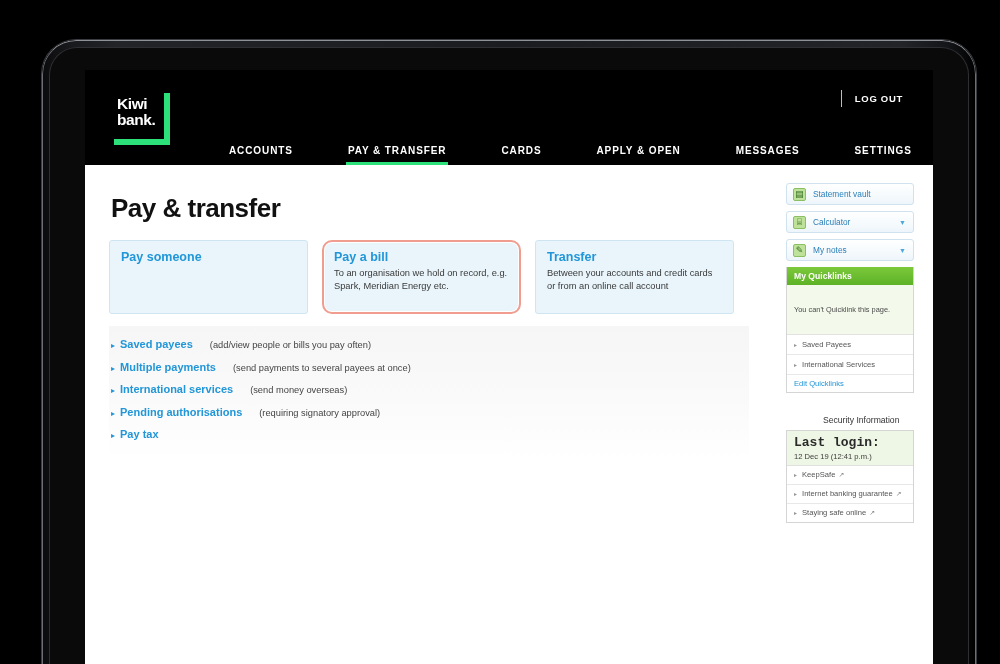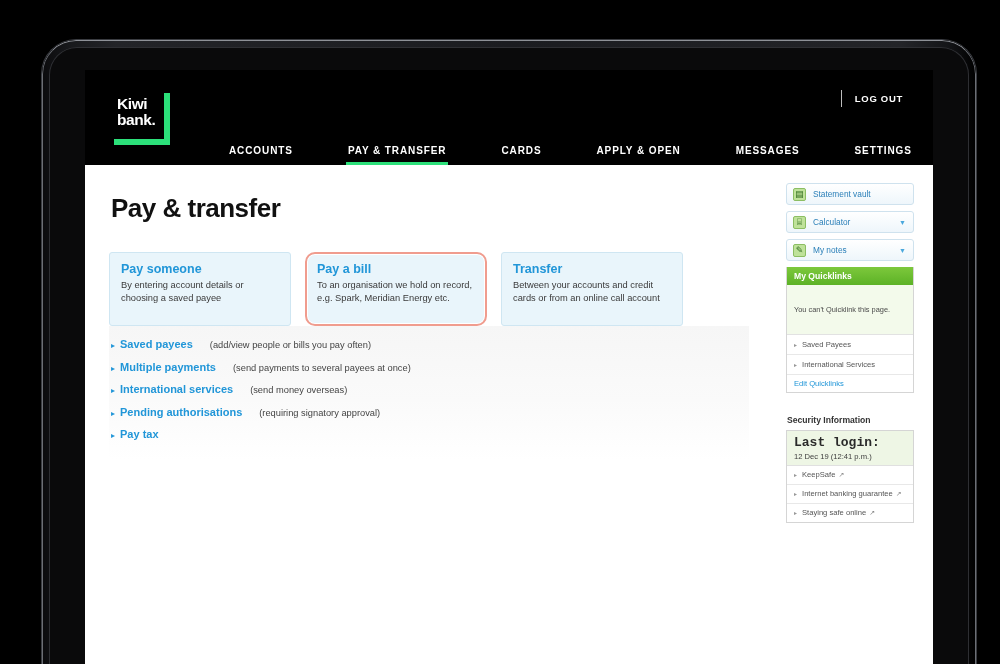--- a/index.html
+++ b/index.html
@@ -117,26 +117,25 @@
     font-size:26px; font-weight:700; color:#111;
     letter-spacing:-0.5px;
   }
 
   
   .card-row{
     position:absolute; left:24px; top:75px;
     display:flex; gap:14px;
   }
   .info-card{
-    width:182px; min-height:74px;
+    width:199px; min-height:74px;
     background:#e9f5fb;
     border:1px solid #cfe6f2;
     border-radius:3px;
     padding:9px 11px 10px 11px;
-    margin-top:12px;
   }
   .info-card.selected{
     background:#e9f5fb;
     border:2px solid #f09c8e;
     border-radius:10px;
     padding:8px 10px 9px 10px;
     box-shadow:0 0 0 1px #fff inset;
   }
   .card-title{
     color:#2196d8;
@@ -225,22 +224,23 @@
     border-bottom:1px solid #e8e8e8;
     background:#fff;
   }
   .ql-item .caret{ font-size:6px; color:#999; margin-right:5px; }
   .ql-edit{
     padding:4px 7px; background:#fff;
     color:#2196d8; font-size:7.6px; text-decoration:none; display:block;
   }
 
   .sec-title{
-    margin-top:22px; font-size:8.6px; color:#333; font-weight:700;
+    margin-top:22px; font-size:8.6px; color:#333; font-weight:400;
     padding-left:1px;
+    margin-left:36px;
   }
   .sec-box{ margin-top:5px; border:1px solid #d5d5d5; }
   .sec-login-head{
     background:#eef6e5; color:#2a2a2a; font-size:13px; font-weight:700;
     padding:3.5px 7px 1px 7px;
     font-family:Liberation Mono, monospace;
   }
   .sec-login-val{
     background:#eef6e5; color:#3c3c3c; font-size:7.6px;
     padding:1px 7px 4px 7px;
@@ -296,21 +296,20 @@
   </div>
 
   <div class="page-body">
 
     <h1 class="page-title">Pay &amp; transfer</h1>
 
     <div class="card-row">
 
       <div class="info-card">
         <div class="card-title">Pay someone</div>
-        <div class="card-desc">By entering account details or choosing a saved payee</div>
       </div>
 
       <div class="info-card selected">
         <div class="card-title">Pay a bill</div>
         <div class="card-desc">To an organisation we hold on record, e.g. Spark, Meridian Energy etc.</div>
       </div>
 
       <div class="info-card">
         <div class="card-title">Transfer</div>
         <div class="card-desc">Between your accounts and credit cards or from an online call account</div>

